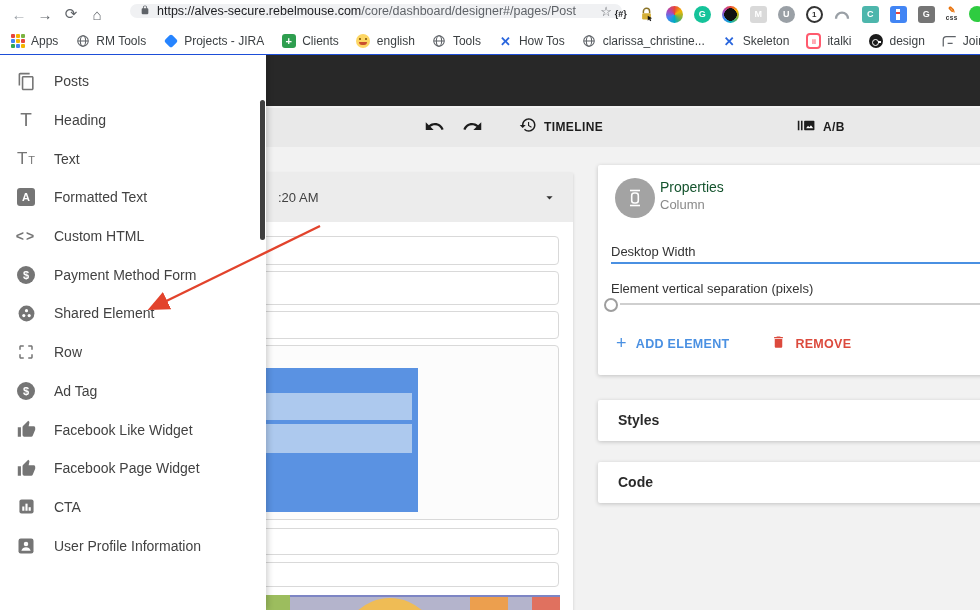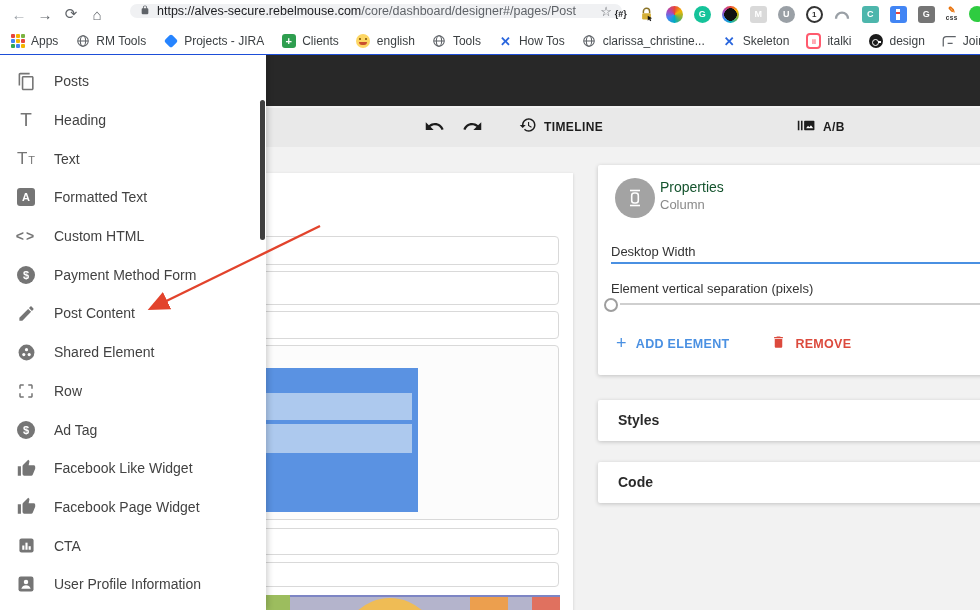--- a/index.html
+++ b/index.html
@@ -152,20 +152,26 @@
           <rect x="9" y="6" width="13" height="12" rx="1"></rect>
           <path d="M11.5 15.5l2.4-3.2 1.7 2 2-2.6 2.9 3.8z" fill="#fff"></path>
         </svg></span>
     <span>A/B</span>
   </div>
 </div>
 
 <div class="content-bg"></div>
 
 <div class="canvas-card">
+  <div class="cc-header">
+    <span class="cc-time">:20 AM</span>
+    <span class="cc-chevron"><svg width="15" height="15" viewBox="0 0 24 24">
+          <path d="M7 10l5 5 5-5z" fill="#333"></path>
+        </svg></span>
+  </div>
   <div class="cbox" style="top:63px;height:29px;"></div>
   <div class="cbox" style="top:98px;height:34px;"></div>
   <div class="cbox" style="top:138px;height:28px;"></div>
   <div class="cbox bigbox" style="top:172px;height:175px;"></div>
   <div class="blueblock">
     <div class="bluebar" style="top:25px;height:27px;"></div>
     <div class="bluebar" style="top:56px;height:29px;"></div>
   </div>
   <div class="cbox" style="top:355px;height:27px;"></div>
   <div class="cbox" style="top:389px;height:25px;"></div>
@@ -243,28 +249,20 @@
   </div>
   <div class="sitem">
     <span class="sicon g-html">&lt;&gt;</span>
     <span class="label">Custom HTML</span>
   </div>
   <div class="sitem">
     <span class="sicon">
         <span class="g-circ">$</span>
       </span>
     <span class="label">Payment Method Form</span>
-  </div>
-  <div class="sitem">
-    <span class="sicon">
-        <svg width="19" height="19" viewBox="0 0 24 24">
-          <path d="M3 17.25V21h3.75L17.81 9.94l-3.75-3.75L3 17.25zM20.71 7.04c.39-.39.39-1.02 0-1.41l-2.34-2.34c-.39-.39-1.02-.39-1.41 0l-1.83 1.83 3.75 3.75 1.83-1.83z"></path>
-        </svg>
-      </span>
-    <span class="label">Post Content</span>
   </div>
   <div class="sitem">
     <span class="sicon">
         <svg width="19" height="19" viewBox="0 0 24 24">
           <circle cx="12" cy="12" r="10" fill="#757575"></circle>
           <circle cx="12" cy="8.4" r="2" fill="#fff"></circle>
           <circle cx="8.6" cy="14.6" r="2" fill="#fff"></circle>
           <circle cx="15.4" cy="14.6" r="2" fill="#fff"></circle>
         </svg>
       </span>

